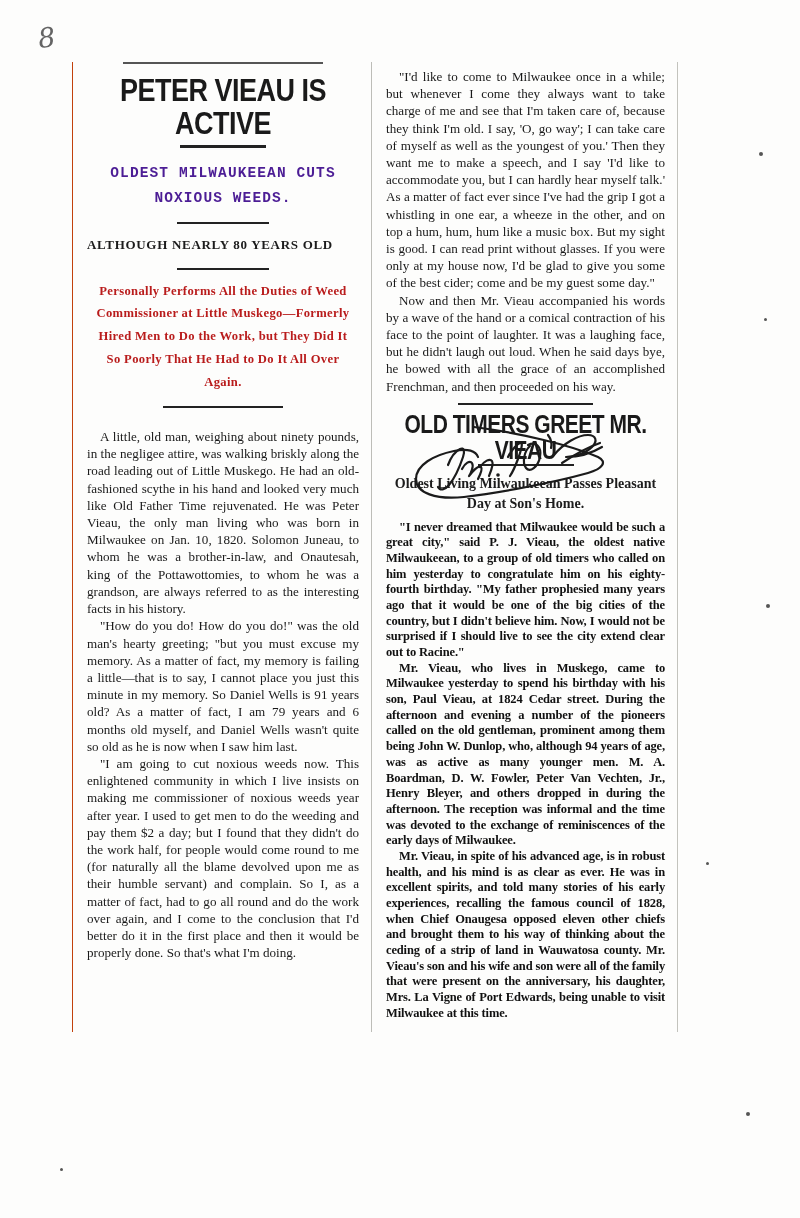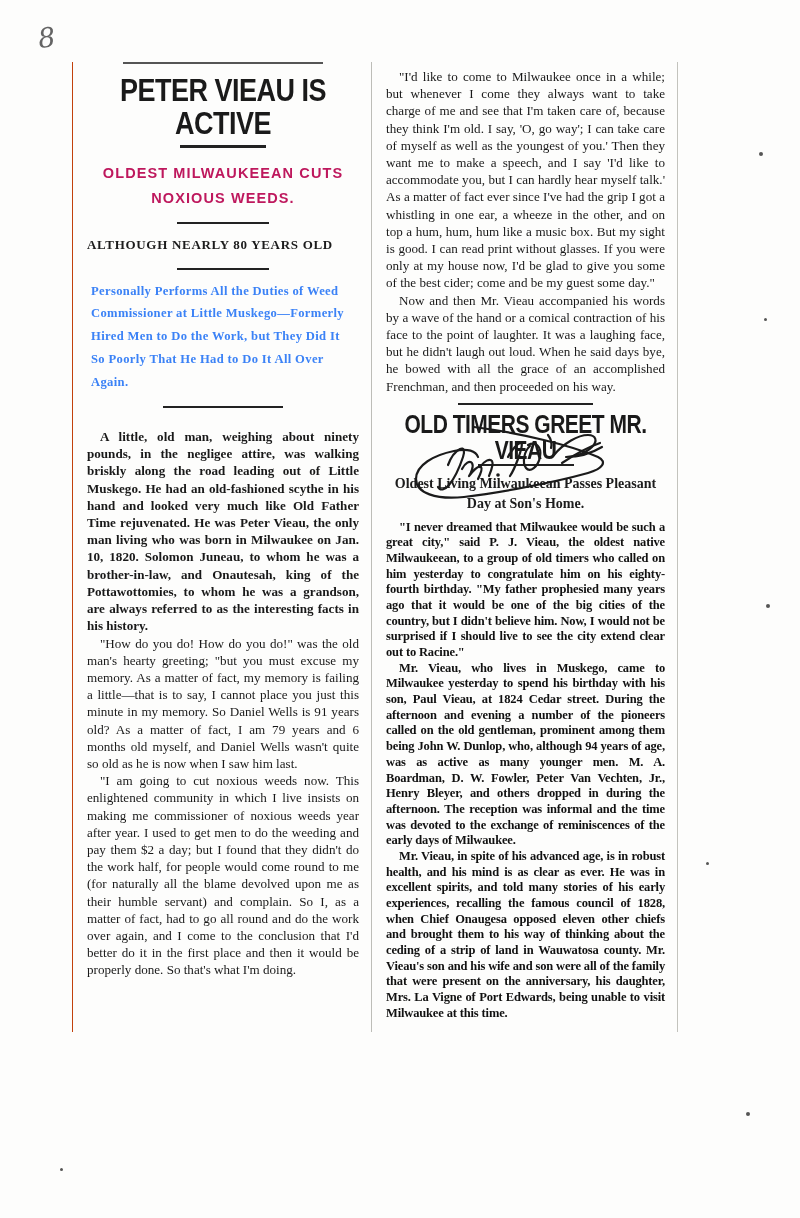--- a/index.html
+++ b/index.html
@@ -94,44 +94,44 @@
     width: 92px;
     margin: 11px auto 10px auto;
   }
   .rule.wide {
     width: 150px;
     height: 2px;
     margin: 9px auto 7px auto;
     background: #333;
   }
   .deck-1 {
-    font-family: Liberation Sans, sans-serif;
+    font-family: Liberation Mono, monospace;
     font-size: 14.5px;
     font-weight: bold;
     letter-spacing: 1.1px;
     text-align: center;
     line-height: 1.75;
-    color: #be185d;
+    color: #4c1d95;
   }
   .deck-2 {
     font-family: "Liberation Serif", serif;
     font-size: 13px;
     font-weight: bold;
     letter-spacing: .7px;
     line-height: 1.7;
     color: #1c1c1c;
   }
   .deck-3 {
     font-family: "Liberation Serif", serif;
     font-size: 12.6px;
     font-weight: bold;
     letter-spacing: .35px;
-    text-align: left;
+    text-align: center;
     line-height: 1.82;
-    color: #3b82f6;
+    color: #b91c1c;
     padding: 0 4px;
   }
   .sub-2 {
     font-family: "Liberation Serif", serif;
     font-size: 14px;
     font-weight: bold;
     text-align: center;
     line-height: 1.45;
     color: #1c1c1c;
     margin-top: 4px;
@@ -149,21 +149,21 @@
     margin: 0;
     hyphens: none;
   }
   .body-text.tight {
     font-size: 12.6px;
     line-height: 1.255;
   }
   .body-text + .body-text {
     text-indent: 13px;
   }
-  .first-para { margin-top: 20px; font-weight: bold; }
+  .first-para { margin-top: 20px; }
   .indent { text-indent: 13px; }
 
   
   .col-right .art2 .body-text {
     font-weight: bold;
     color: #111;
     font-size: 12.5px;
     letter-spacing: -0.15px;
   }
 

